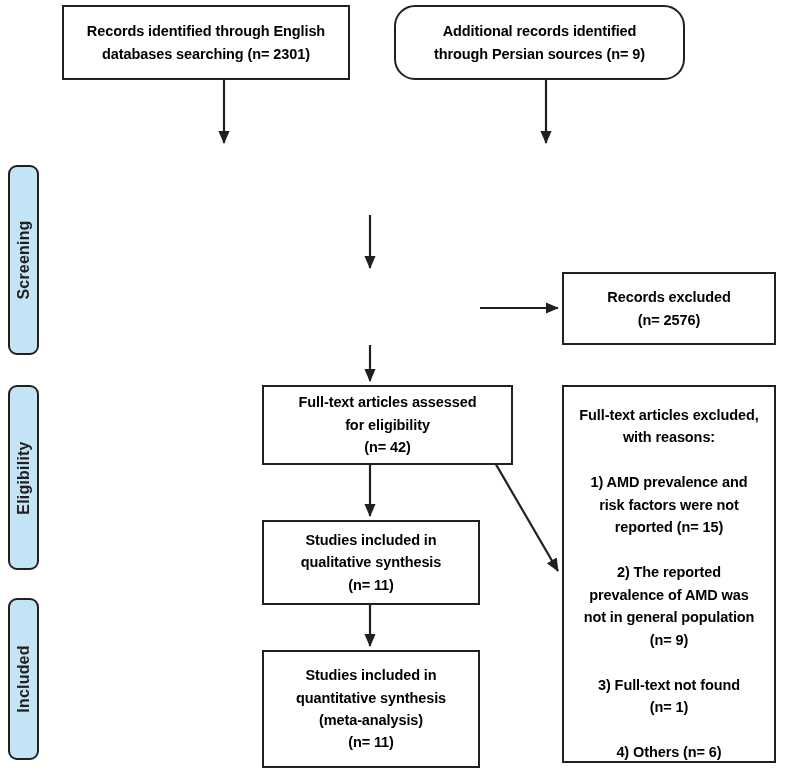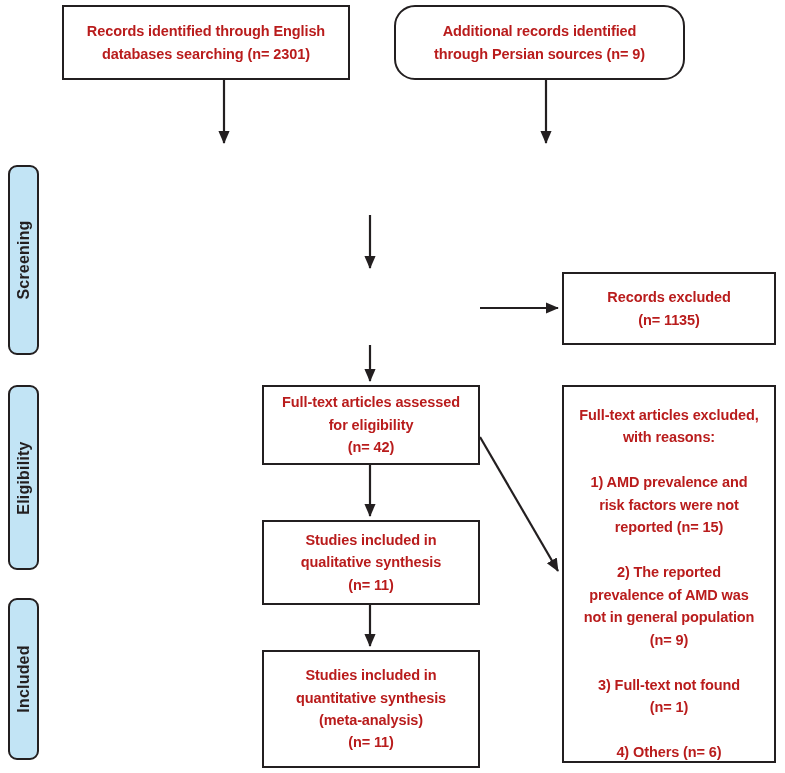--- a/index.html
+++ b/index.html
@@ -21,21 +21,21 @@
   
   .flow-box {
     position: absolute;
     box-sizing: border-box;
     background: #ffffff;
     border: 2.5px solid #231f20;
     display: flex;
     align-items: center;
     justify-content: center;
     text-align: center;
-    color: #b91c1c;
+    color: #000000;
     font-weight: 600;
     font-size: 14.5px;
     line-height: 1.55;
     padding: 4px 8px;
     white-space: pre-line;
     letter-spacing: -0.1px;
   }
   .flow-box.top-align {
     align-items: flex-start;
     padding-top: 17px;
@@ -114,23 +114,23 @@
 
   <div class="flow-box" style="left:62px; top:5px; width:288px; height:75px;">Records identified through English
 databases searching (n= 2301)</div>
 
   <div class="flow-box" style="left:394px; top:5px; width:291px; height:75px;border-radius:21px;">Additional records identified
 through Persian sources (n= 9)</div>
 
 
 
   <div class="flow-box" style="left:562px; top:272px; width:214px; height:73px;">Records excluded
-(n= 1135)</div>
+(n= 2576)</div>
 
-  <div class="flow-box" style="left:262px; top:385px; width:218px; height:80px;">Full-text articles assessed
+  <div class="flow-box" style="left:262px; top:385px; width:251px; height:80px;">Full-text articles assessed
 for eligibility
 (n= 42)</div>
 
   <div class="flow-box" style="left:262px; top:520px; width:218px; height:85px;">Studies included in
 qualitative synthesis
 (n= 11)</div>
 
   <div class="flow-box" style="left:262px; top:650px; width:218px; height:118px;">Studies included in
 quantitative synthesis
 (meta-analysis)

